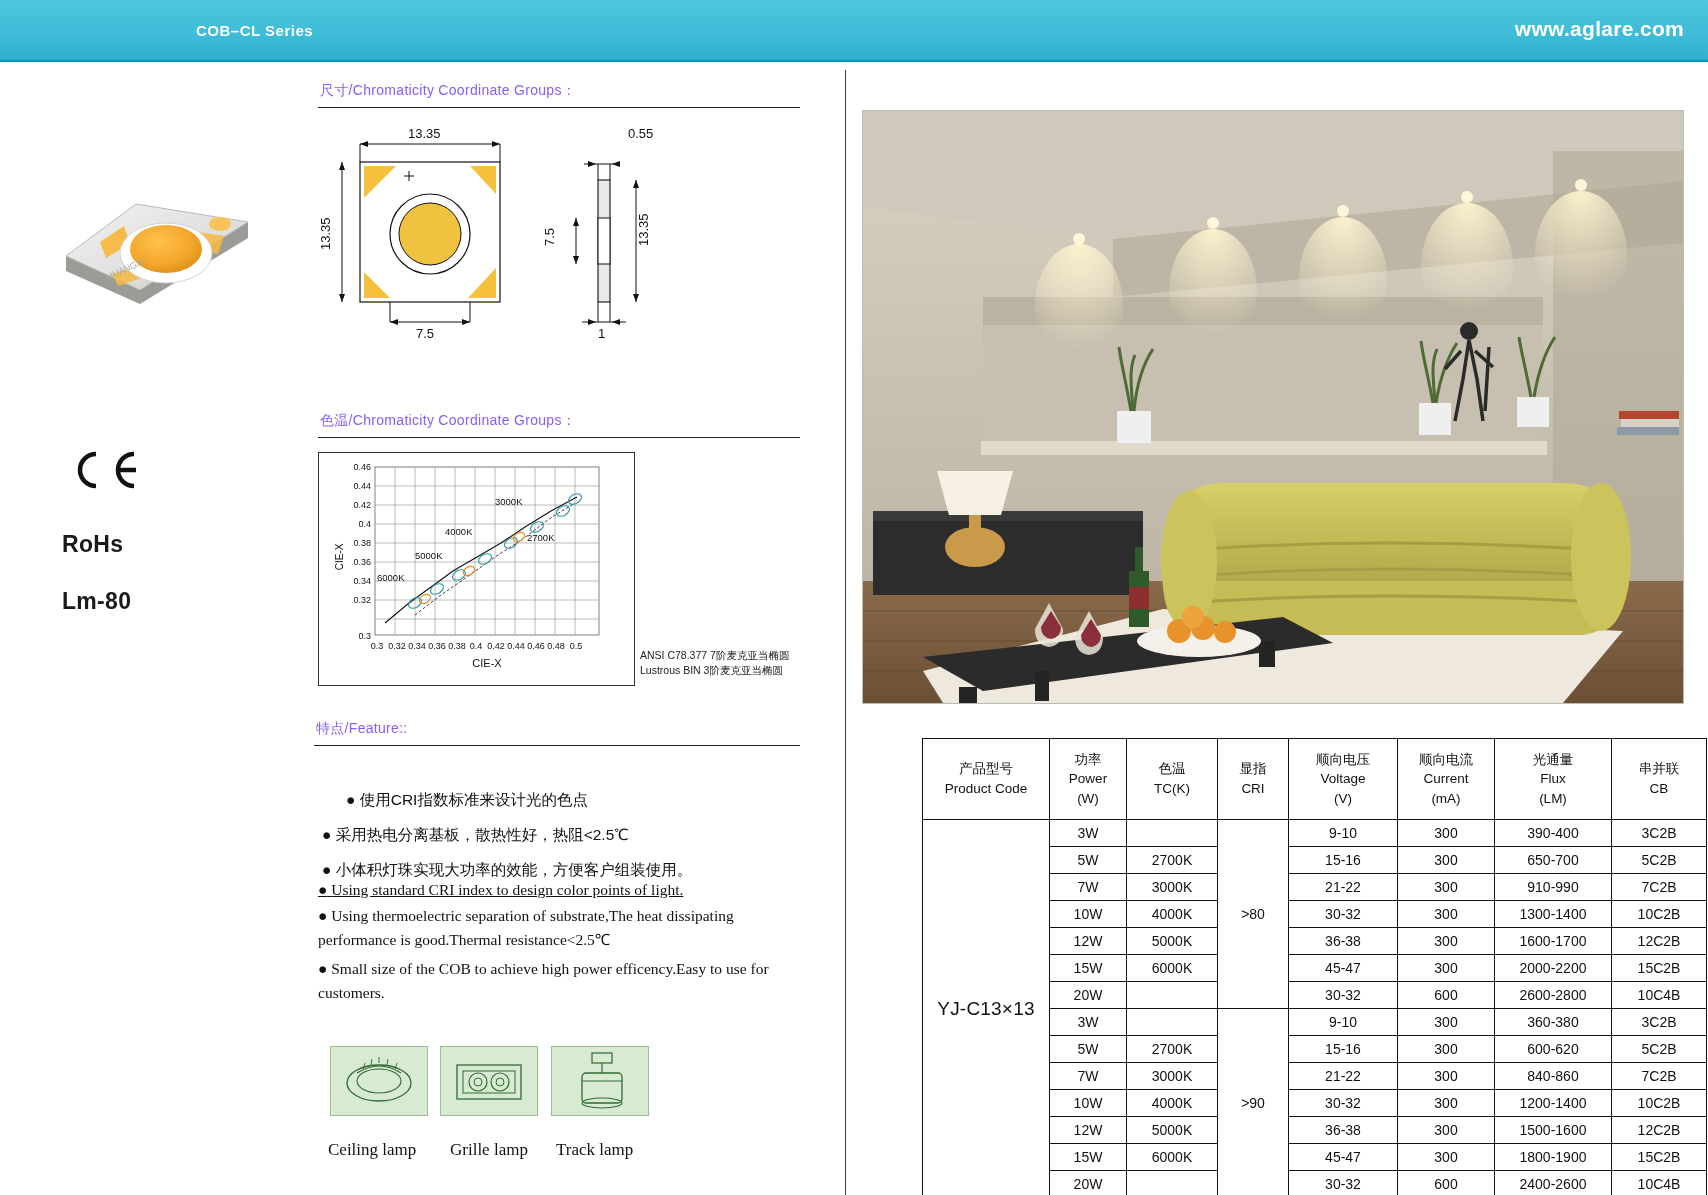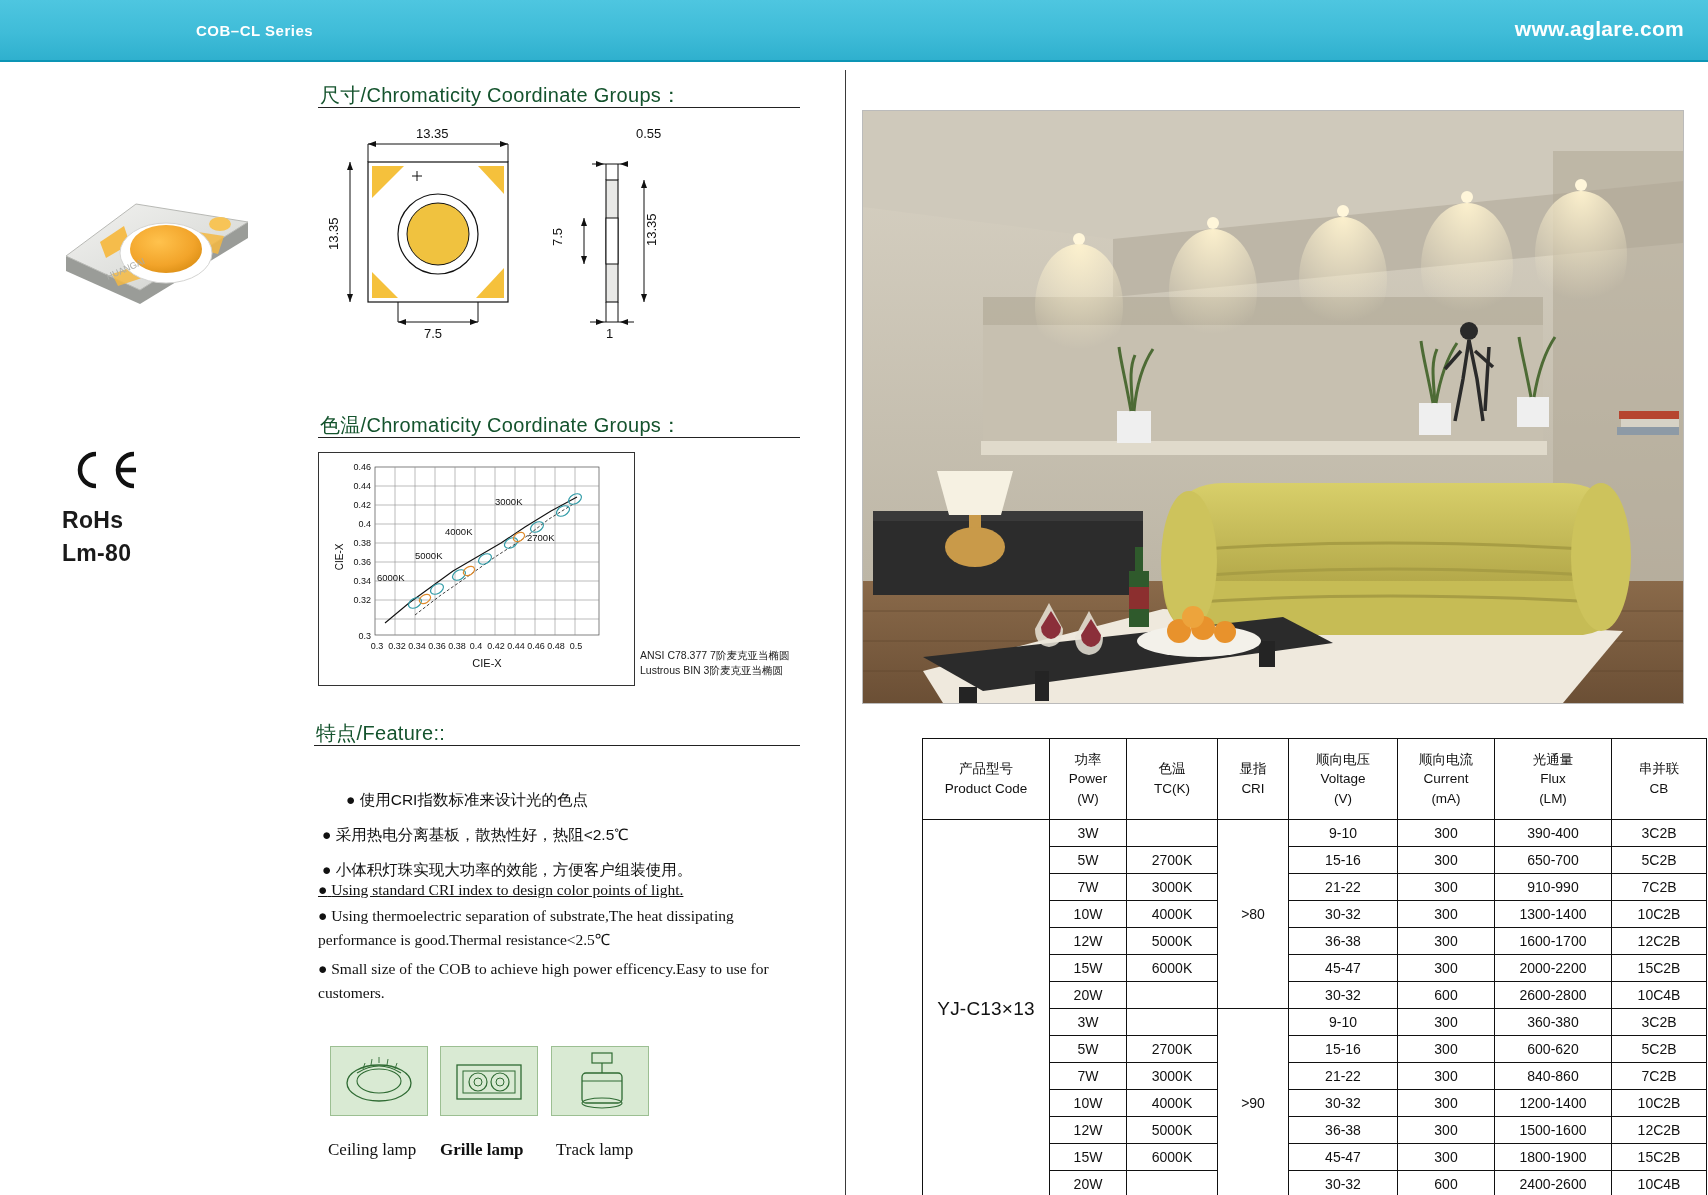--- a/index.html
+++ b/index.html
@@ -84,42 +84,42 @@
   }
   .ce-mark {
     font-family: "Liberation Serif", serif;
     font-size: 36px;
     letter-spacing: 3px;
     font-weight: normal;
   }
   .cert-line {
     font-size: 23px;
     font-weight: bold;
-    margin-top: 6px;
+    margin-top: 30px;
     letter-spacing: .3px;
   }
 
   
   .sec-title {
     position: absolute;
-    font-size: 20px;
-    color: #14532d;
+    font-size: 14px;
+    color: #8b5cf6;
     letter-spacing: .3px;
     padding-bottom: 6px;
   }
   .sec-rule {
     position: absolute;
     height: 0;
     border-top: 1.4px solid #222;
   }
 
   
   .dim-wrap {
     position: absolute;
-    left: 326px; top: 122px;
+    left: 318px; top: 122px;
     width: 470px; height: 220px;
   }
 
   
   .cie-box {
     position: absolute;
     left: 318px; top: 452px;
     width: 315px; height: 232px;
     border: 1.3px solid #333;
     background: #fff;
@@ -497,21 +497,21 @@
     <svg width="96" height="68" viewBox="0 0 96 68">
       <rect x="40" y="6" width="20" height="10" fill="none" stroke="#2f6b33" stroke-width="1.2"></rect>
       <line x1="50" y1="16" x2="50" y2="26" stroke="#2f6b33" stroke-width="1.2"></line>
       <rect x="30" y="26" width="40" height="30" rx="4" fill="none" stroke="#2f6b33" stroke-width="1.3"></rect>
       <line x1="30" y1="34" x2="70" y2="34" stroke="#2f6b33" stroke-width="1"></line>
       <ellipse cx="50" cy="56" rx="20" ry="5" fill="none" stroke="#2f6b33" stroke-width="1.1"></ellipse>
     </svg>
   </div>
 </div>
 <div class="lamp-caption" style="left:328px;">Ceiling lamp</div>
-<div class="lamp-caption" style="left:440px;font-weight:bold;">Grille lamp</div>
+<div class="lamp-caption" style="left:450px;">Grille lamp</div>
 <div class="lamp-caption" style="left:556px;">Track lamp</div>
 
 <div class="v-divider"></div>
 
 <div class="room-photo">
   <svg width="820" height="592" viewBox="0 0 820 592">
     <defs>
       <linearGradient id="wallG" x1="0" y1="0" x2="0" y2="1">
         <stop offset="0%" stop-color="#d8d2c4"></stop>
         <stop offset="100%" stop-color="#bdb6a6"></stop>

